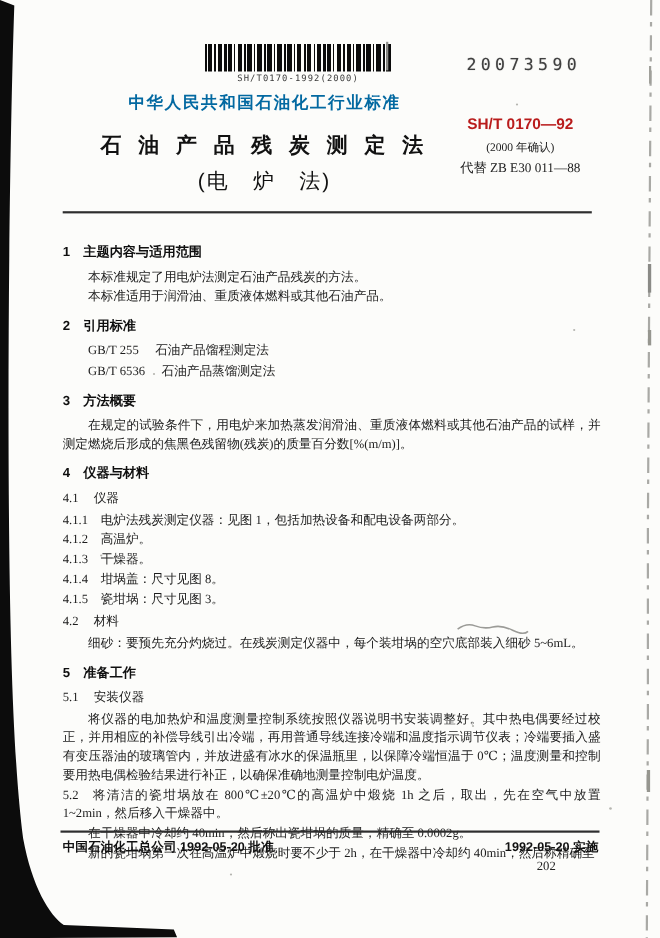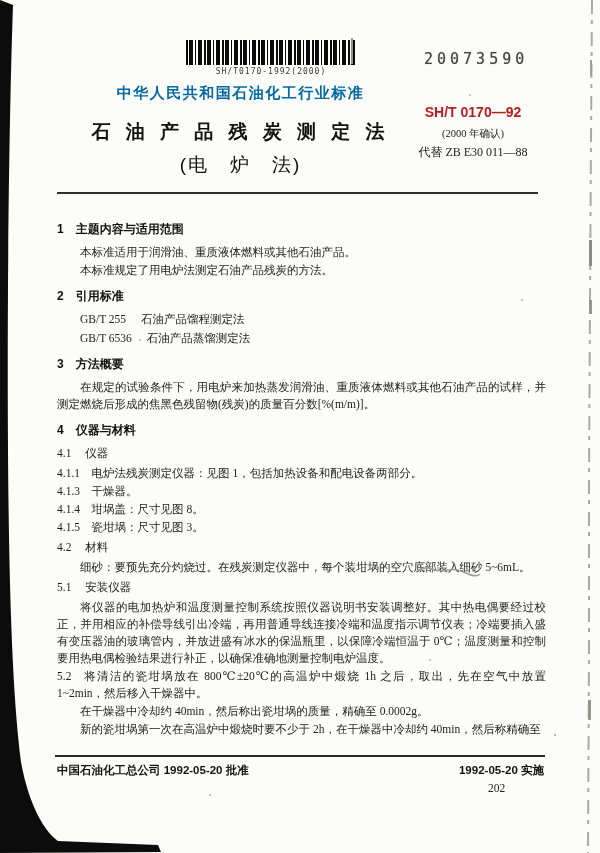--- a/index.html
+++ b/index.html
@@ -62,35 +62,37 @@
   <div class="std-block">
     <div class="std-code">SH/T 0170—92</div>
     <div class="std-confirm">(2000 年确认)</div>
     <div class="std-replace">代替 ZB E30 011—88</div>
   </div>
 
   <div class="head-rule"></div>
 
   <div class="doc-body">
       <div class="h"><span class="num">1</span><span>主题内容与适用范围</span></div>
+      <div class="p">本标准规定了用电炉法测定石油产品残炭的方法。</div>
       <div class="p">本标准适用于润滑油、重质液体燃料或其他石油产品。</div>
-      <div class="p">本标准规定了用电炉法测定石油产品残炭的方法。</div>
       <div class="h"><span class="num">2</span><span>引用标准</span></div>
       <div class="ref"><span class="num">GB/T 255</span><span>石油产品馏程测定法</span></div>
       <div class="ref"><span class="num">GB/T 6536</span><span>石油产品蒸馏测定法</span></div>
       <div class="h"><span class="num">3</span><span>方法概要</span></div>
       <div class="p">在规定的试验条件下，用电炉来加热蒸发润滑油、重质液体燃料或其他石油产品的试样，并测定燃烧后形成的焦黑色残留物(残炭)的质量百分数[%(m/m)]。</div>
       <div class="h"><span class="num">4</span><span>仪器与材料</span></div>
       <div class="sub"><span class="num">4.1</span><span>仪器</span></div>
       <div class="clause"><span class="num">4.1.1</span><span>电炉法残炭测定仪器：见图 1，包括加热设备和配电设备两部分。</span></div>
+      <div class="clause"><span class="num">4.1.2</span><span>高温炉。</span></div>
       <div class="clause"><span class="num">4.1.3</span><span>干燥器。</span></div>
       <div class="clause"><span class="num">4.1.4</span><span>坩埚盖：尺寸见图 8。</span></div>
       <div class="clause"><span class="num">4.1.5</span><span>瓷坩埚：尺寸见图 3。</span></div>
       <div class="sub"><span class="num">4.2</span><span>材料</span></div>
       <div class="p">细砂：要预先充分灼烧过。在残炭测定仪器中，每个装坩埚的空穴底部装入细砂 5~6mL。</div>
+      <div class="h"><span class="num">5</span><span>准备工作</span></div>
       <div class="sub"><span class="num">5.1</span><span>安装仪器</span></div>
       <div class="p">将仪器的电加热炉和温度测量控制系统按照仪器说明书安装调整好。其中热电偶要经过校正，并用相应的补偿导线引出冷端，再用普通导线连接冷端和温度指示调节仪表；冷端要插入盛有变压器油的玻璃管内，并放进盛有冰水的保温瓶里，以保障冷端恒温于 0℃；温度测量和控制要用热电偶检验结果进行补正，以确保准确地测量控制电炉温度。</div>
       <div class="clause"><span class="num">5.2</span><span>将清洁的瓷坩埚放在 800℃±20℃的高温炉中煅烧 1h 之后，取出，先在空气中放置 1~2min，然后移入干燥器中。</span></div>
       <div class="p">在干燥器中冷却约 40min，然后称出瓷坩埚的质量，精确至 0.0002g。</div>
       <div class="p">新的瓷坩埚第一次在高温炉中煅烧时要不少于 2h，在干燥器中冷却约 40min，然后称精确至</div>
     </div>
 
   <div class="foot-rule"></div>
   <div class="footer-approval">中国石油化工总公司 1992-05-20 批准</div>
   <div class="footer-impl">1992-05-20 实施</div>

